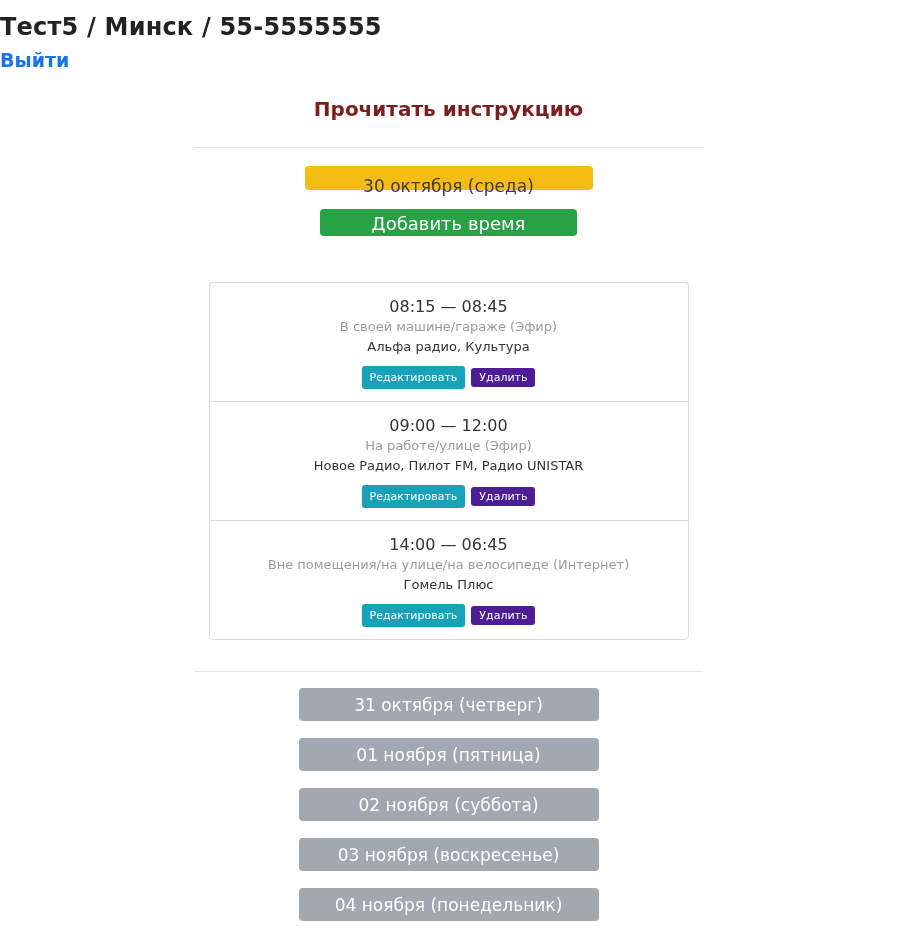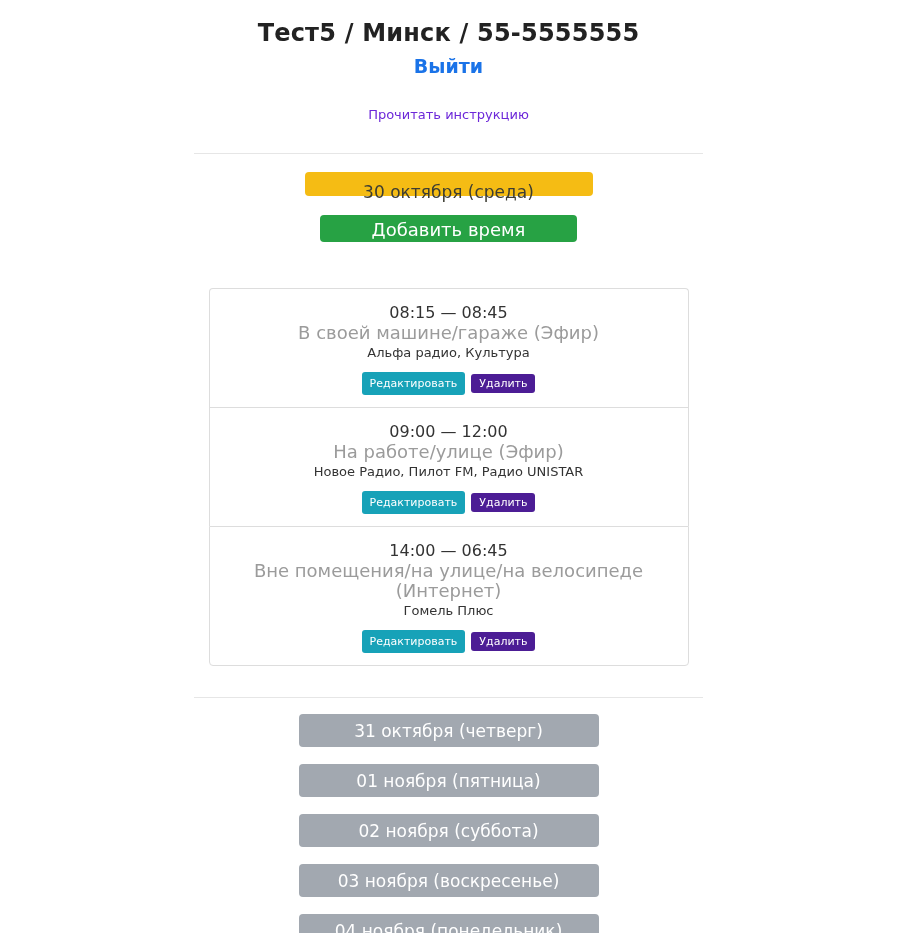--- a/index.html
+++ b/index.html
@@ -19,22 +19,22 @@
 
   .page {
     width: 897px;
     height: 933px;
     position: relative;
     box-sizing: border-box;
   }
 
   
   .header {
-    text-align: center;
-    padding-top: 18px;
+    text-align: left;
+    padding-top: 12px;
   }
   .account-title {
     font-size: 24px;
     font-weight: bold;
     color: #222222;
     letter-spacing: 0.2px;
     line-height: 30px;
     margin: 0;
   }
   .logout-link {
@@ -44,24 +44,25 @@
     font-weight: bold;
     color: #1a73e8;
     text-decoration: none;
     line-height: 24px;
   }
   .instruction-wrap {
     margin-top: 26px;
     text-align: center;
   }
   .instruction-link {
-    font-size: 13px;
-    color: #6d28d9;
+    font-size: 20px;
+    color: #7f1d1d;
     text-decoration: none;
     line-height: 22px;
+    font-weight: bold;
   }
 
   
   .rule {
     width: 509px;
     height: 1px;
     background: #e6e6e6;
     border: 0;
     margin: 0 auto;
   }
@@ -153,21 +154,21 @@
     border-bottom: 1px solid #dddddd;
     border-bottom-left-radius: 4px;
     border-bottom-right-radius: 4px;
   }
   .entry-time {
     font-size: 16px;
     color: #333333;
     line-height: 21px;
   }
   .entry-place {
-    font-size: 18px;
+    font-size: 13px;
     color: #9b9b9b;
     line-height: 20px;
     margin-top: 0px;
   }
   .entry-stations {
     font-size: 13px;
     color: #333333;
     line-height: 20px;
   }
   .entry-actions {

